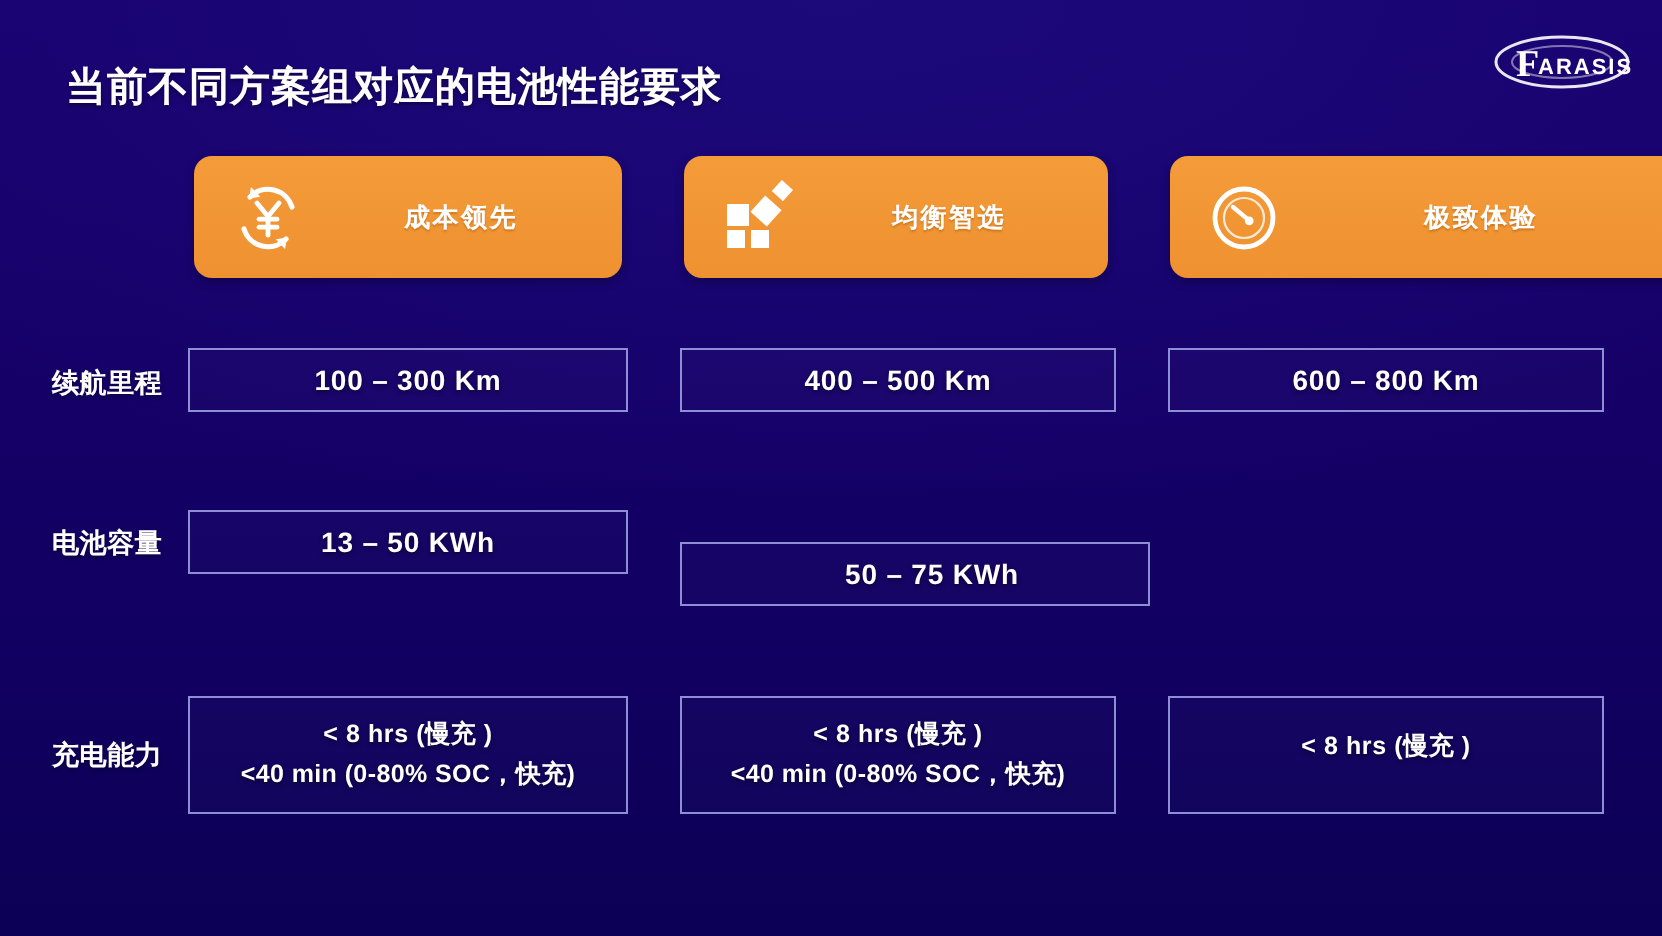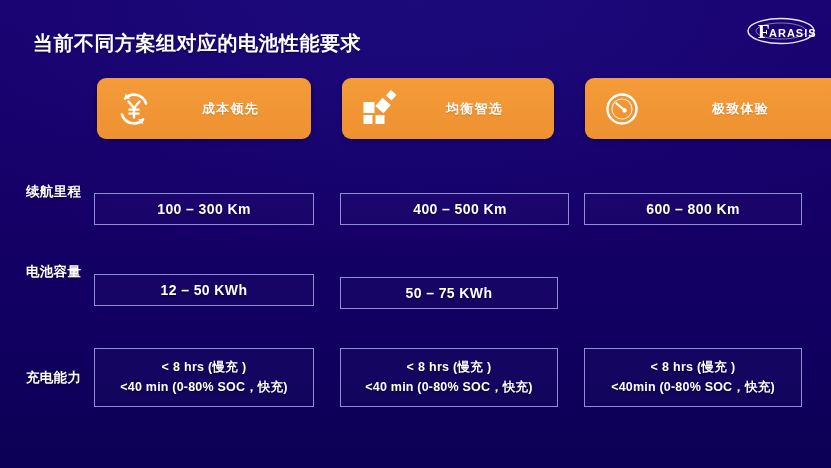--- a/index.html
+++ b/index.html
@@ -60,21 +60,21 @@
   
   .cell{
     position:absolute;
     border:1px solid #8e8ed6;
     background:rgba(255,255,255,.018);
     display:flex;flex-direction:column;
     align-items:center;justify-content:center;
     color:#ffffff;font-weight:bold;
     text-shadow:0 1px 2px rgba(0,0,0,.5);
   }
-  .cell.one{height:30px;font-size:14px;letter-spacing:.4px;margin-top:19px;}
+  .cell.one{height:30px;font-size:14px;letter-spacing:.4px;}
   .cell.two{height:57px;font-size:12.5px;line-height:1.05;}
   .cell.two .l1{margin-bottom:7px;letter-spacing:.3px;}
   .cell.two .l2{letter-spacing:.2px;}
 
   
   .wm{
     position:absolute;left:648px;top:420px;height:26px;
     display:flex;align-items:center;gap:8px;
   }
   .wm .wtext{
@@ -139,43 +139,42 @@
         <circle cx="21.6" cy="20.4" r="2.2" fill="#fff"></circle>
       </svg>
     </span>
     <span class="clabel">极致体验</span>
   </div>
 
   <div class="rlabel" style="top:183px;">续航里程</div>
   <div class="cell one" style="left:94px;top:174px;width:218px;">
     <span>100 – 300 Km</span>
   </div>
-  <div class="cell one" style="left:340px;top:174px;width:216px;padding-left:11px;">
+  <div class="cell one" style="left:340px;top:174px;width:216px;">
     <span>400 – 500 Km</span>
   </div>
   <div class="cell one" style="left:584px;top:174px;width:216px;">
     <span>600 – 800 Km</span>
   </div>
 
   <div class="rlabel" style="top:263px;">电池容量</div>
   <div class="cell one" style="left:94px;top:255px;width:218px;">
-    <span>12 – 50 KWh</span>
+    <span>13 – 50 KWh</span>
   </div>
-  <div class="cell one" style="left:340px;top:258px;width:216px;">
+  <div class="cell one" style="left:340px;top:271px;width:216px;padding-left:17px;">
     <span>50 – 75 KWh</span>
   </div>
 
   <div class="rlabel" style="top:369px;">充电能力</div>
   <div class="cell two" style="left:94px;top:348px;width:218px;">
     <span class="l1">&lt; 8  hrs (慢充 )</span>
     <span class="l2">&lt;40 min  (0-80% SOC，快充)</span>
   </div>
   <div class="cell two" style="left:340px;top:348px;width:216px;">
     <span class="l1">&lt; 8  hrs (慢充 )</span>
     <span class="l2">&lt;40 min  (0-80% SOC，快充)</span>
   </div>
   <div class="cell two" style="left:584px;top:348px;width:216px;">
     <span class="l1">&lt; 8  hrs (慢充 )</span>
-    <span class="l2">&lt;40min  (0-80% SOC，快充)</span>
   </div>
 
 
 </div>
 
 </body></html>

